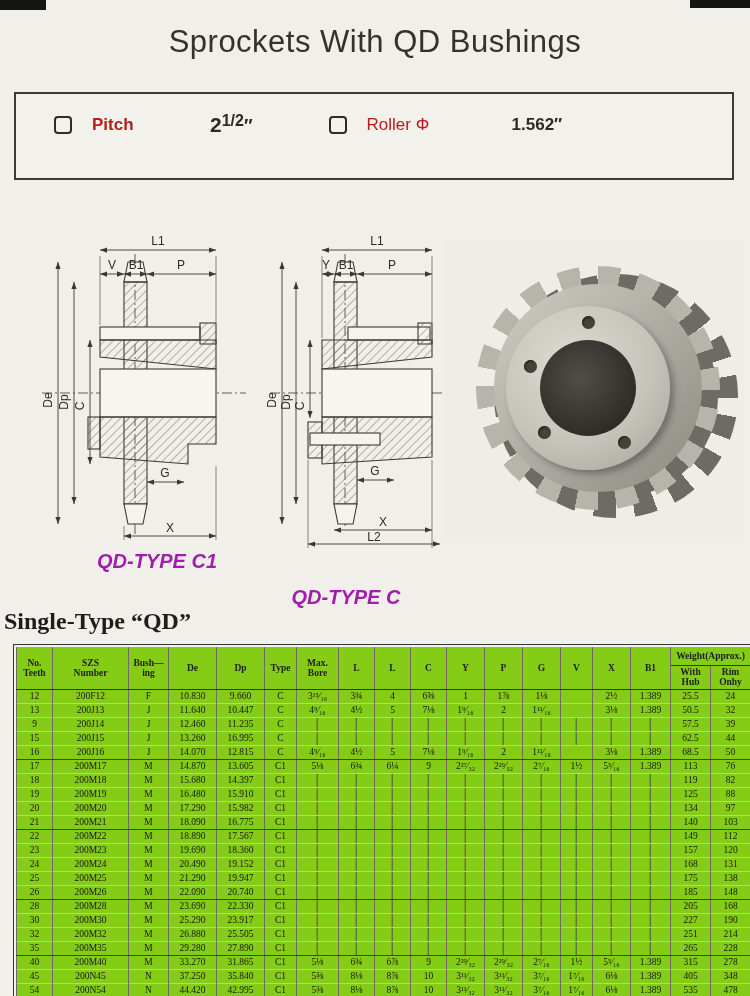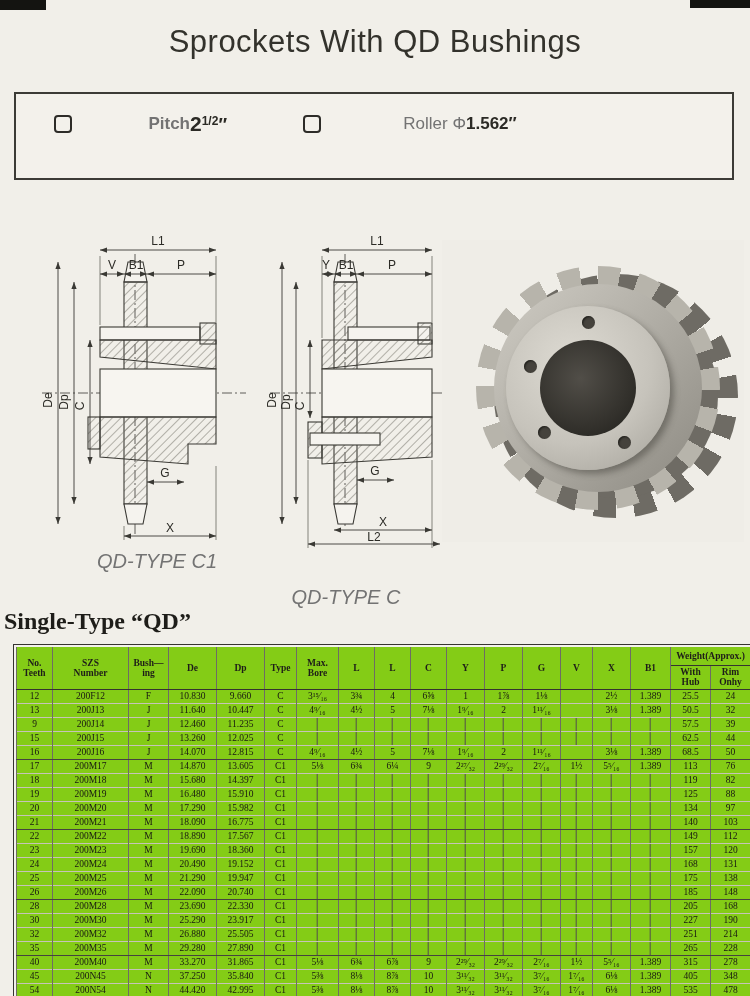--- a/index.html
+++ b/index.html
@@ -18,30 +18,30 @@
     position:absolute;left:14px;top:92px;width:716px;height:84px;
     border:2px solid #3c3b36;background:#f3f1eb;
   }
   .spec-row{position:absolute;left:38px;display:flex;align-items:center;}
   .spec-row.r1{top:18px;}
   .spec-row.r2{top:52px;}
   .checkbox{
     width:14px;height:14px;border:2px solid #2d2c28;border-radius:4px;
     display:inline-block;flex:0 0 auto;
   }
-  .spec-label{font-weight:bold;font-size:17px;color:#737373;text-align:right;}
+  .spec-label{font-weight:bold;font-size:17px;margin-left:20px;color:#b91c1c;}
   .spec-value{font-weight:bold;font-size:18px;color:#2b2a25;}
-  .pitch-frac{font-size:12px;vertical-align:6px;}
+  .pitch-frac{font-size:16px;vertical-align:6px;}
   .pitch-int{font-size:21px;}
   
   .diag{position:absolute;}
   .diag svg{display:block;}
   .caption{
     position:absolute;top:550px;width:210px;text-align:center;
-    font-size:20px;font-weight:normal;font-style:italic;color:#737373;
+    font-size:20px;font-weight:bold;font-style:italic;color:#a21caf;
   }
   .cap-c1{left:52px;}
   .cap-c{left:241px;margin-top:36px;}
   
   .photo{position:absolute;left:442px;top:240px;width:302px;height:302px;background:#efede7;}
   .photo *{position:absolute;border-radius:50%;}
   .gear-back{left:52px;top:34px;width:244px;height:244px;
     background:repeating-conic-gradient(#6e6b64 0deg 11deg,rgba(0,0,0,0) 11deg 20deg);}
   .gear-back-disc{left:72px;top:54px;width:204px;height:204px;background:#6e6b64;}
   .gear-front{left:34px;top:26px;width:244px;height:244px;
@@ -344,21 +344,21 @@
           <td class="cont">│</td>
           <td class="cont">│</td>
           <td>57.5</td>
           <td>39</td>
         </tr>
         <tr>
           <td>15</td>
           <td>200J15</td>
           <td>J</td>
           <td>13.260</td>
-          <td>12.025</td>
+          <td>16.995</td>
           <td>C</td>
           <td class="cont">│</td>
           <td class="cont">│</td>
           <td class="cont">│</td>
           <td class="cont">│</td>
           <td class="cont">│</td>
           <td class="cont">│</td>
           <td class="cont">│</td>
           <td class="cont">│</td>
           <td class="cont">│</td>

